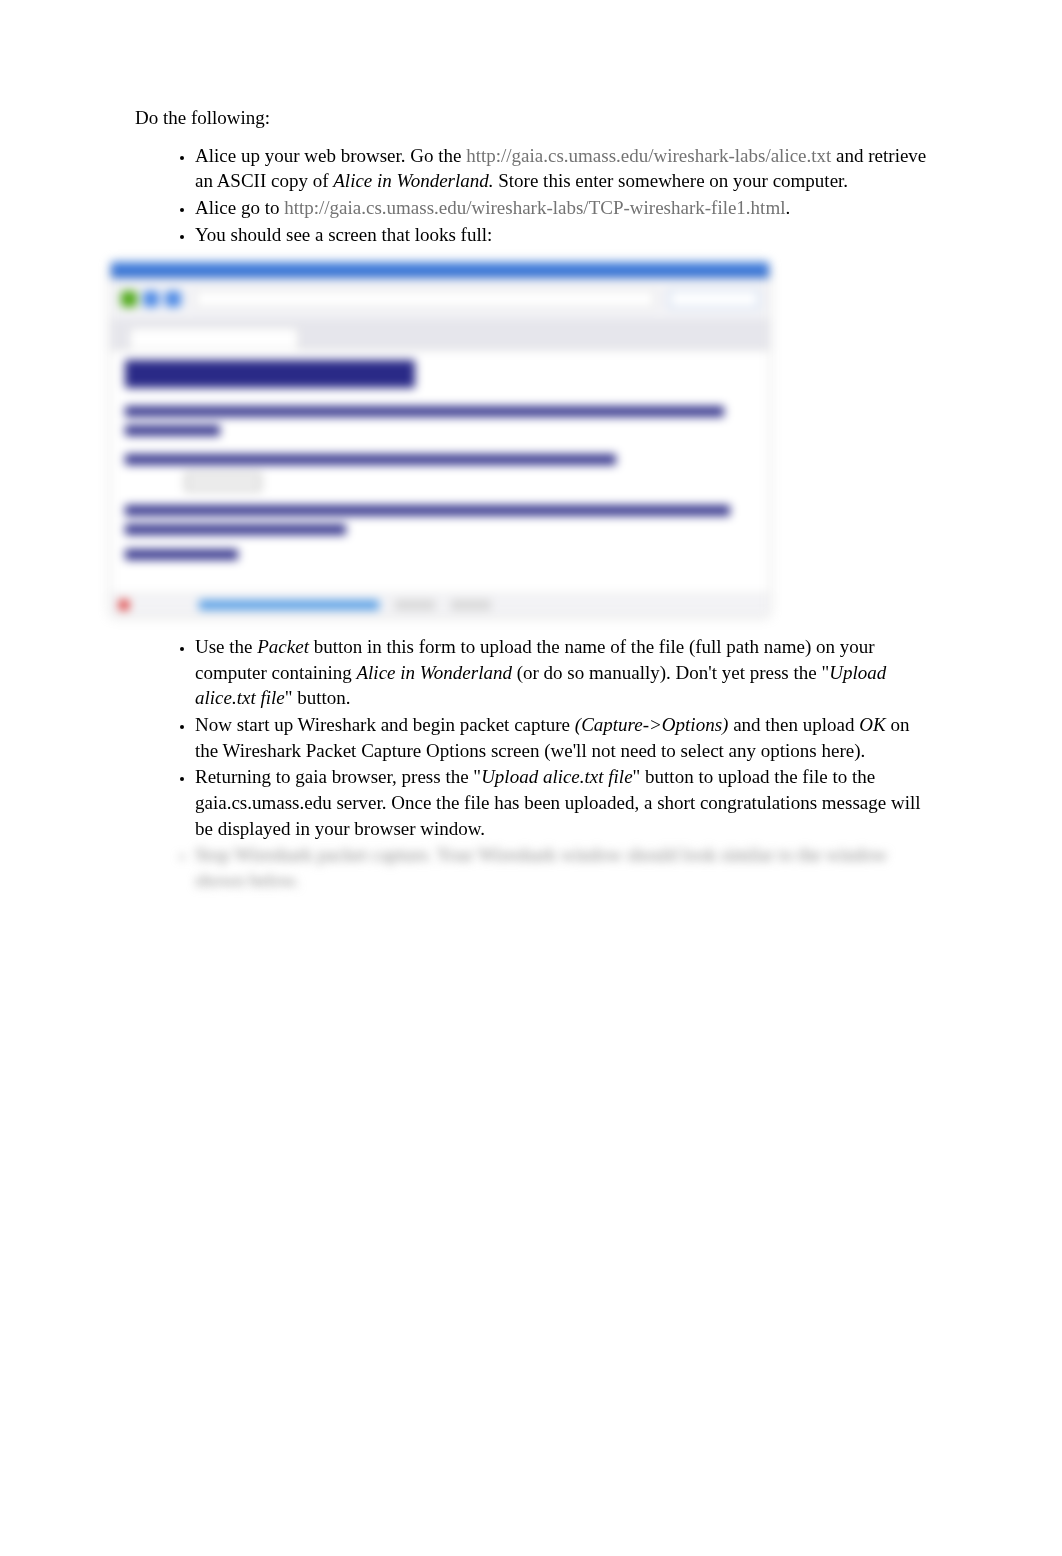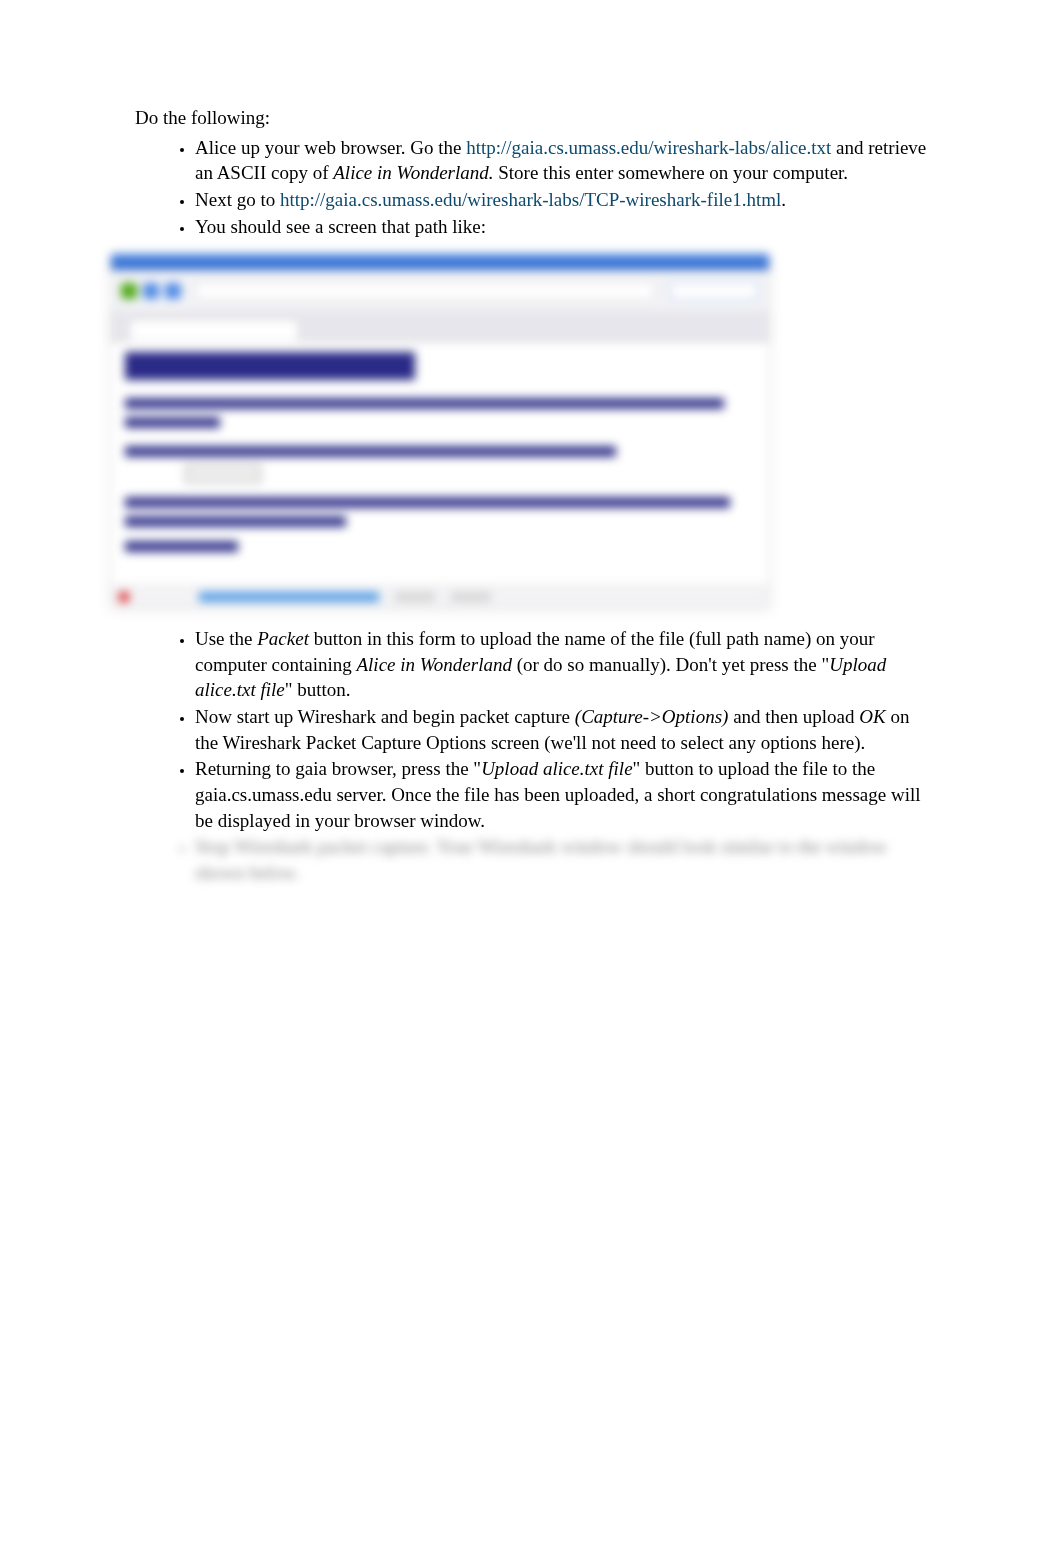--- a/index.html
+++ b/index.html
@@ -12,35 +12,35 @@
       font-size: 19px;
       line-height: 1.35;
       color: #000;
       background: #fff;
       width: 1062px;
       height: 1556px;
       padding: 105px 135px 0 135px;
       position: relative;
     }
     .intro {
-      margin-bottom: 4px;
+      margin-bottom: 12px;
     }
     ul.bullets {
       list-style-type: disc;
       padding-left: 60px;
     }
     ul.bullets > li {
       margin-bottom: 1px;
       padding-left: 0;
     }
     ul.bullets > li::marker {
       font-size: 14px;
     }
     a.link {
-      color: #0c4a6e;
+      color: #737373;
       text-decoration: none;
     }
     em {
       font-style: italic;
       margin-top: 13px;
     }
     .screenshot-wrap {
       margin: 14px 0 18px -25px;
       width: 660px;
     }
@@ -169,24 +169,24 @@
 </head>
 <body>
 
 <p class="intro">Do the following:</p>
 
 <ul class="bullets">
   <li>
     <span>Alice up your web browser. Go the </span><a class="link">http://gaia.cs.umass.edu/wireshark-labs/alice.txt</a><span> and retrieve an ASCII copy of </span><em>Alice in Wonderland. </em><span>Store this enter somewhere on your computer.</span>
   </li>
   <li>
-    <span>Next go to   </span><a class="link">http://gaia.cs.umass.edu/wireshark-labs/TCP-wireshark-file1.html</a><span>.</span>
-  </li>
-  <li>
-    <span>You should see a screen that path like:</span>
+    <span>Alice go to   </span><a class="link">http://gaia.cs.umass.edu/wireshark-labs/TCP-wireshark-file1.html</a><span>.</span>
+  </li>
+  <li>
+    <span>You should see a screen that looks full:</span>
   </li>
 </ul>
 
 <div class="screenshot-wrap">
   <div class="screenshot">
     <div class="ss-titlebar"></div>
     <div class="ss-toolbar">
       <div class="ss-nav-btn"></div>
       <div class="ss-nav-btn blue"></div>
       <div class="ss-nav-btn blue"></div>

